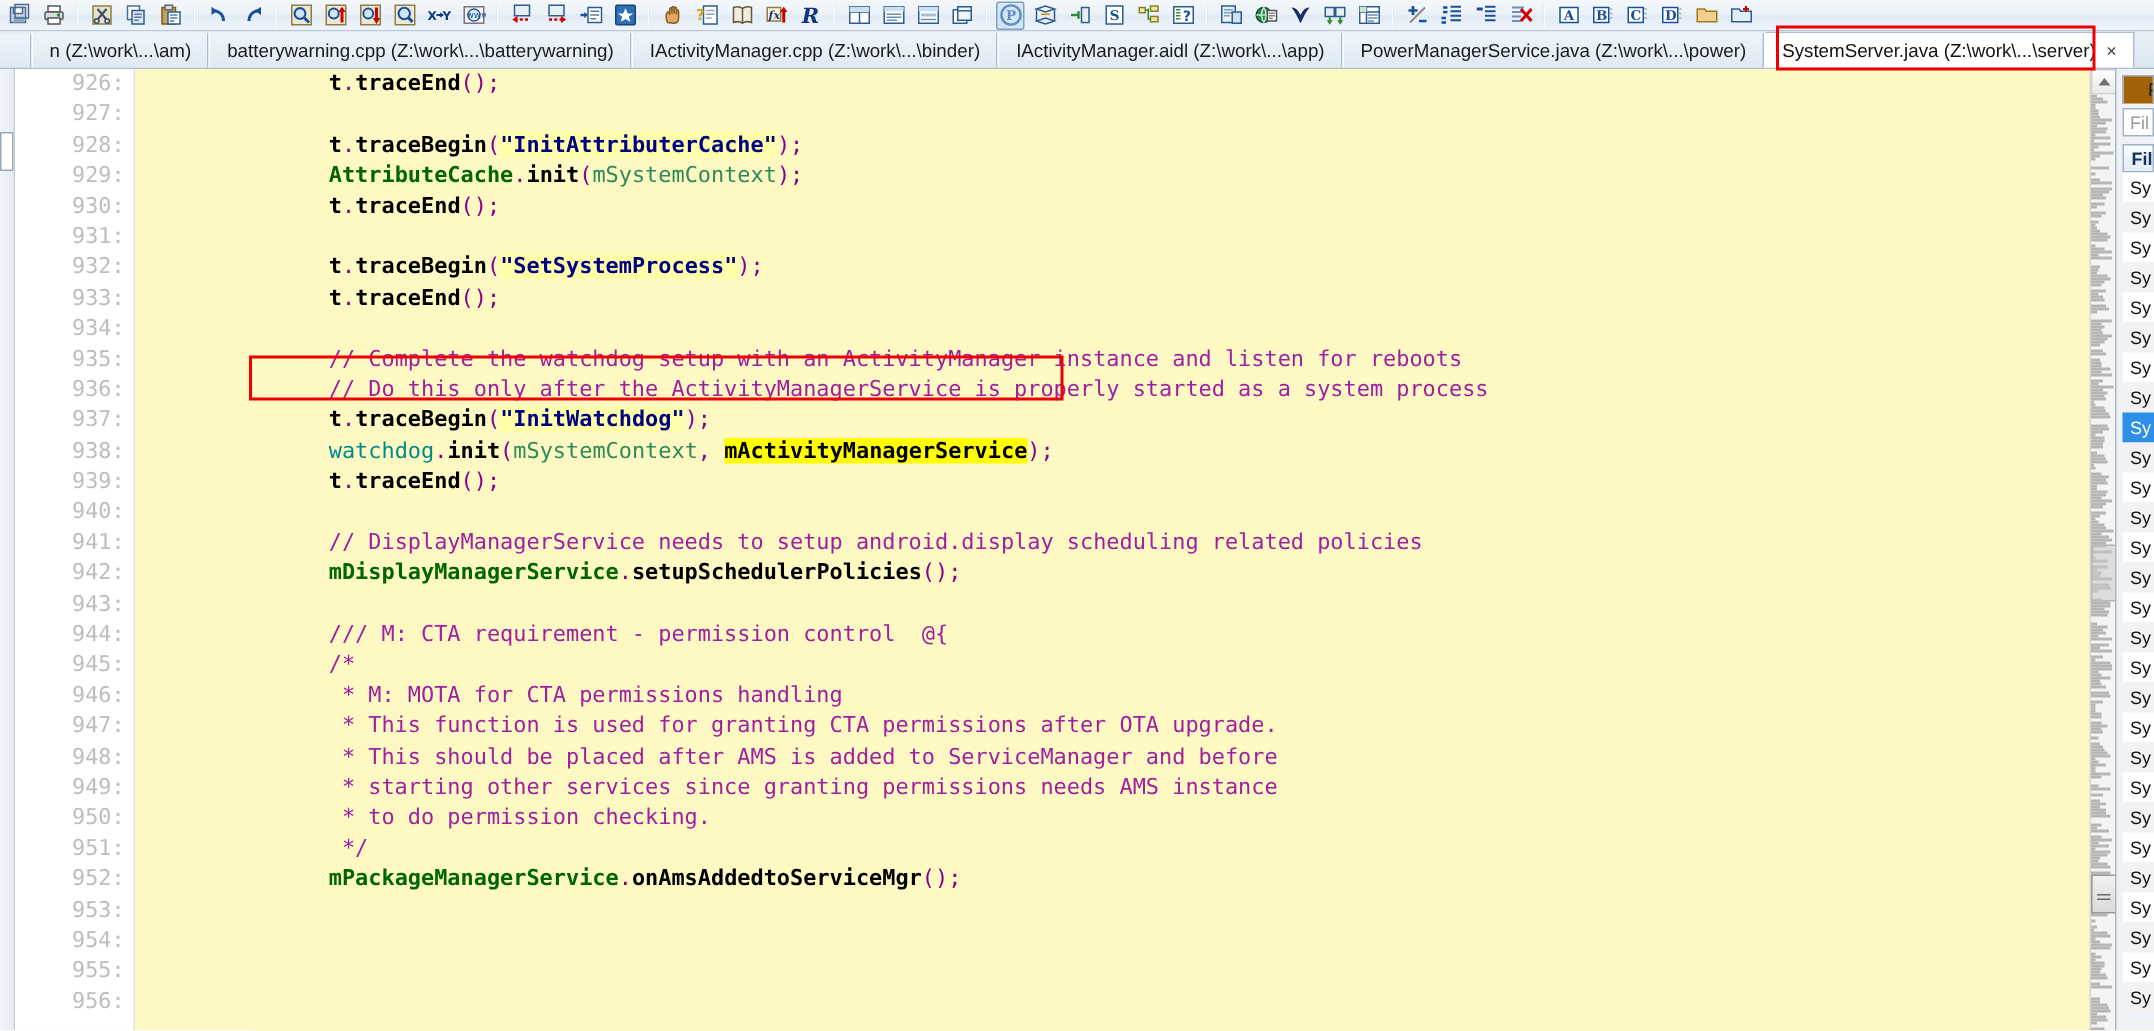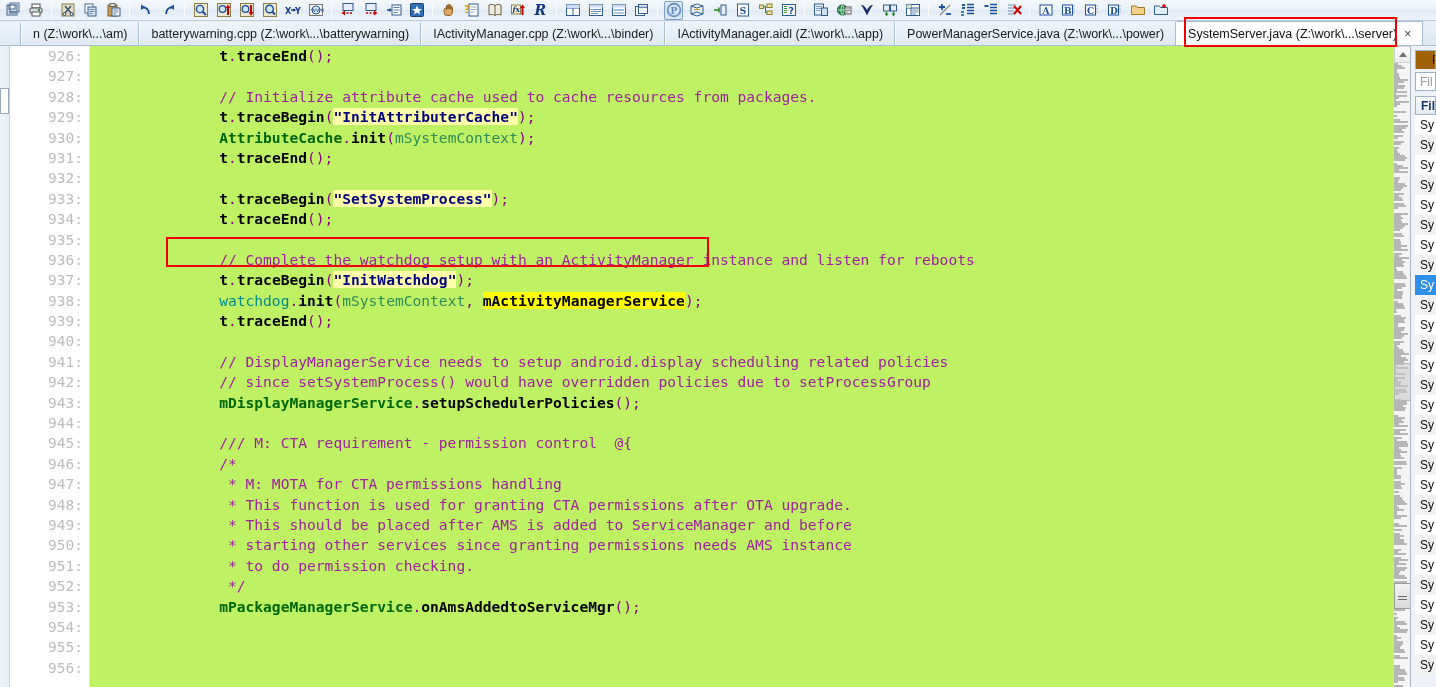--- a/index.html
+++ b/index.html
@@ -151,21 +151,21 @@
     letter-spacing: 0px;
     white-space: pre;
   }
 
   #code {
     position: absolute;
     left: 90px; top: 0;
     width: 1303px;
     height: 641px;
     overflow: hidden;
-    background: #bef264;
+    background: #fef9c3;
   }
   .cline {
     height: 20.4px;
     line-height: 20.4px;
     font-family: "DejaVu Sans Mono", monospace;
     font-size: 14.6px;
     white-space: pre;
     padding-left: 94px;
     color: #000000;
   }
@@ -783,35 +783,34 @@
         <div class="lnum">952:</div>
         <div class="lnum">953:</div>
         <div class="lnum">954:</div>
         <div class="lnum">955:</div>
         <div class="lnum">956:</div>
       </div>
     <div id="gutter-line"></div>
     <div id="code">
         <div class="cline">    <span class="id">t</span><span class="pn">.</span><span class="id">traceEnd</span><span class="pn">();</span></div>
         <div class="cline">&nbsp;</div>
-        <div class="cline">    <span class="cm">// Initialize attribute cache used to cache resources from packages.</span></div>
         <div class="cline">    <span class="id">t</span><span class="pn">.</span><span class="id">traceBegin</span><span class="pn">(</span><span class="str">"InitAttributerCache"</span><span class="pn">);</span></div>
         <div class="cline">    <span class="fn">AttributeCache</span><span class="pn">.</span><span class="id">init</span><span class="pn">(</span><span class="var">mSystemContext</span><span class="pn">);</span></div>
         <div class="cline">    <span class="id">t</span><span class="pn">.</span><span class="id">traceEnd</span><span class="pn">();</span></div>
         <div class="cline">&nbsp;</div>
         <div class="cline">    <span class="id">t</span><span class="pn">.</span><span class="id">traceBegin</span><span class="pn">(</span><span class="str">"SetSystemProcess"</span><span class="pn">);</span></div>
         <div class="cline">    <span class="id">t</span><span class="pn">.</span><span class="id">traceEnd</span><span class="pn">();</span></div>
         <div class="cline">&nbsp;</div>
         <div class="cline">    <span class="cm">// Complete the watchdog setup with an ActivityManager instance and listen for reboots</span></div>
+        <div class="cline">    <span class="cm">// Do this only after the ActivityManagerService is properly started as a system process</span></div>
         <div class="cline">    <span class="id">t</span><span class="pn">.</span><span class="id">traceBegin</span><span class="pn">(</span><span class="str">"InitWatchdog"</span><span class="pn">);</span></div>
         <div class="cline">    <span class="teal">watchdog</span><span class="pn">.</span><span class="id">init</span><span class="pn">(</span><span class="var">mSystemContext</span><span class="pn">, </span><span class="hl-yellow">mActivityManagerService</span><span class="pn">);</span></div>
         <div class="cline">    <span class="id">t</span><span class="pn">.</span><span class="id">traceEnd</span><span class="pn">();</span></div>
         <div class="cline">&nbsp;</div>
         <div class="cline">    <span class="cm">// DisplayManagerService needs to setup android.display scheduling related policies</span></div>
-        <div class="cline">    <span class="cm">// since setSystemProcess() would have overridden policies due to setProcessGroup</span></div>
         <div class="cline">    <span class="fn">mDisplayManagerService</span><span class="pn">.</span><span class="id">setupSchedulerPolicies</span><span class="pn">();</span></div>
         <div class="cline">&nbsp;</div>
         <div class="cline">    <span class="cm">/// M: CTA requirement - permission control  @{</span></div>
         <div class="cline">    <span class="cm">/*</span></div>
         <div class="cline">     <span class="cm">* M: MOTA for CTA permissions handling</span></div>
         <div class="cline">     <span class="cm">* This function is used for granting CTA permissions after OTA upgrade.</span></div>
         <div class="cline">     <span class="cm">* This should be placed after AMS is added to ServiceManager and before</span></div>
         <div class="cline">     <span class="cm">* starting other services since granting permissions needs AMS instance</span></div>
         <div class="cline">     <span class="cm">* to do permission checking.</span></div>
         <div class="cline">     <span class="cm">*/</span></div>

